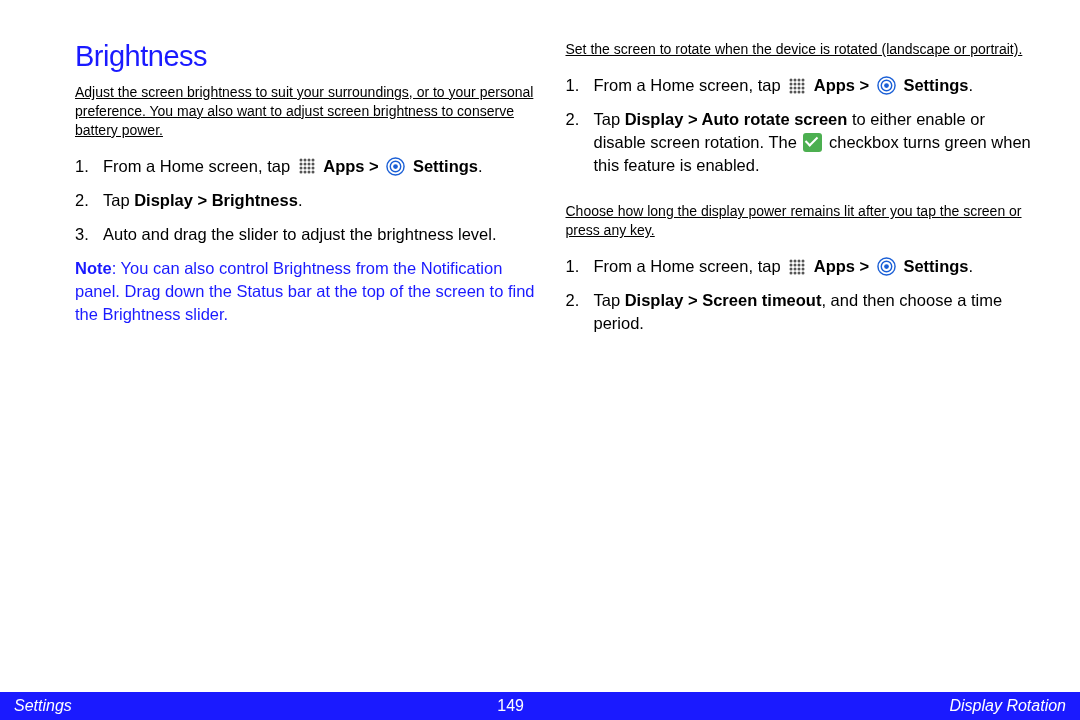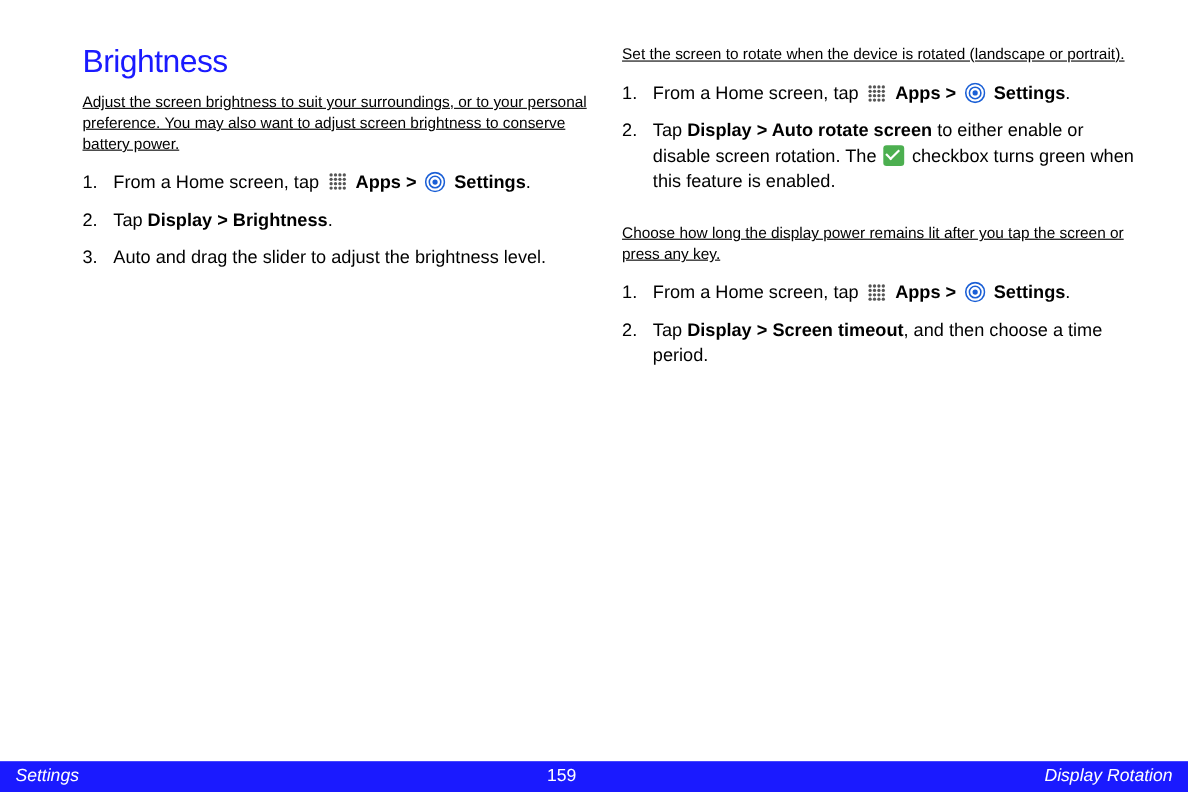--- a/index.html
+++ b/index.html
@@ -167,20 +167,23 @@
                 <circle cx="10" cy="10" r="9" fill="none" stroke="#1a5fd6" stroke-width="1.5"></circle>
                 <circle cx="10" cy="10" r="5.5" fill="none" stroke="#1a5fd6" stroke-width="1.5"></circle>
                 <circle cx="10" cy="10" r="2.5" fill="#1a5fd6"></circle>
               </svg></span> <span class="bold">Settings</span><span>.</span>
         </li>
         <li>
           <span>Tap </span><span class="bold">Display &gt; Brightness</span><span>.</span>
         </li>
         <li>Auto and drag the slider to adjust the brightness level.</li>
       </ol>
+      <p class="note">
+        <span class="note-label">Note</span><span>: You can also control Brightness from the Notification panel. Drag down the Status bar at the top of the screen to find the Brightness slider.</span>
+      </p>
     </div>
   </div>
 
   <div class="column">
     <div class="section">
       <p class="intro">Set the screen to rotate when the device is rotated (landscape or portrait).</p>
       <ol>
         <li>
           <span>From a Home screen, tap </span><span class="icon-apps"><svg viewBox="0 0 18 18">
                 <g fill="#555">
@@ -245,15 +248,15 @@
         <li>
           <span>Tap </span><span class="bold">Display &gt; Screen timeout</span><span>, and then choose a time period.</span>
         </li>
       </ol>
     </div>
   </div>
 </div>
 
 <div class="footer">
   <span>Settings</span>
-  <span class="footer-center">159</span>
+  <span class="footer-center">149</span>
   <span>Display Rotation</span>
 </div>
 
 </body></html>

